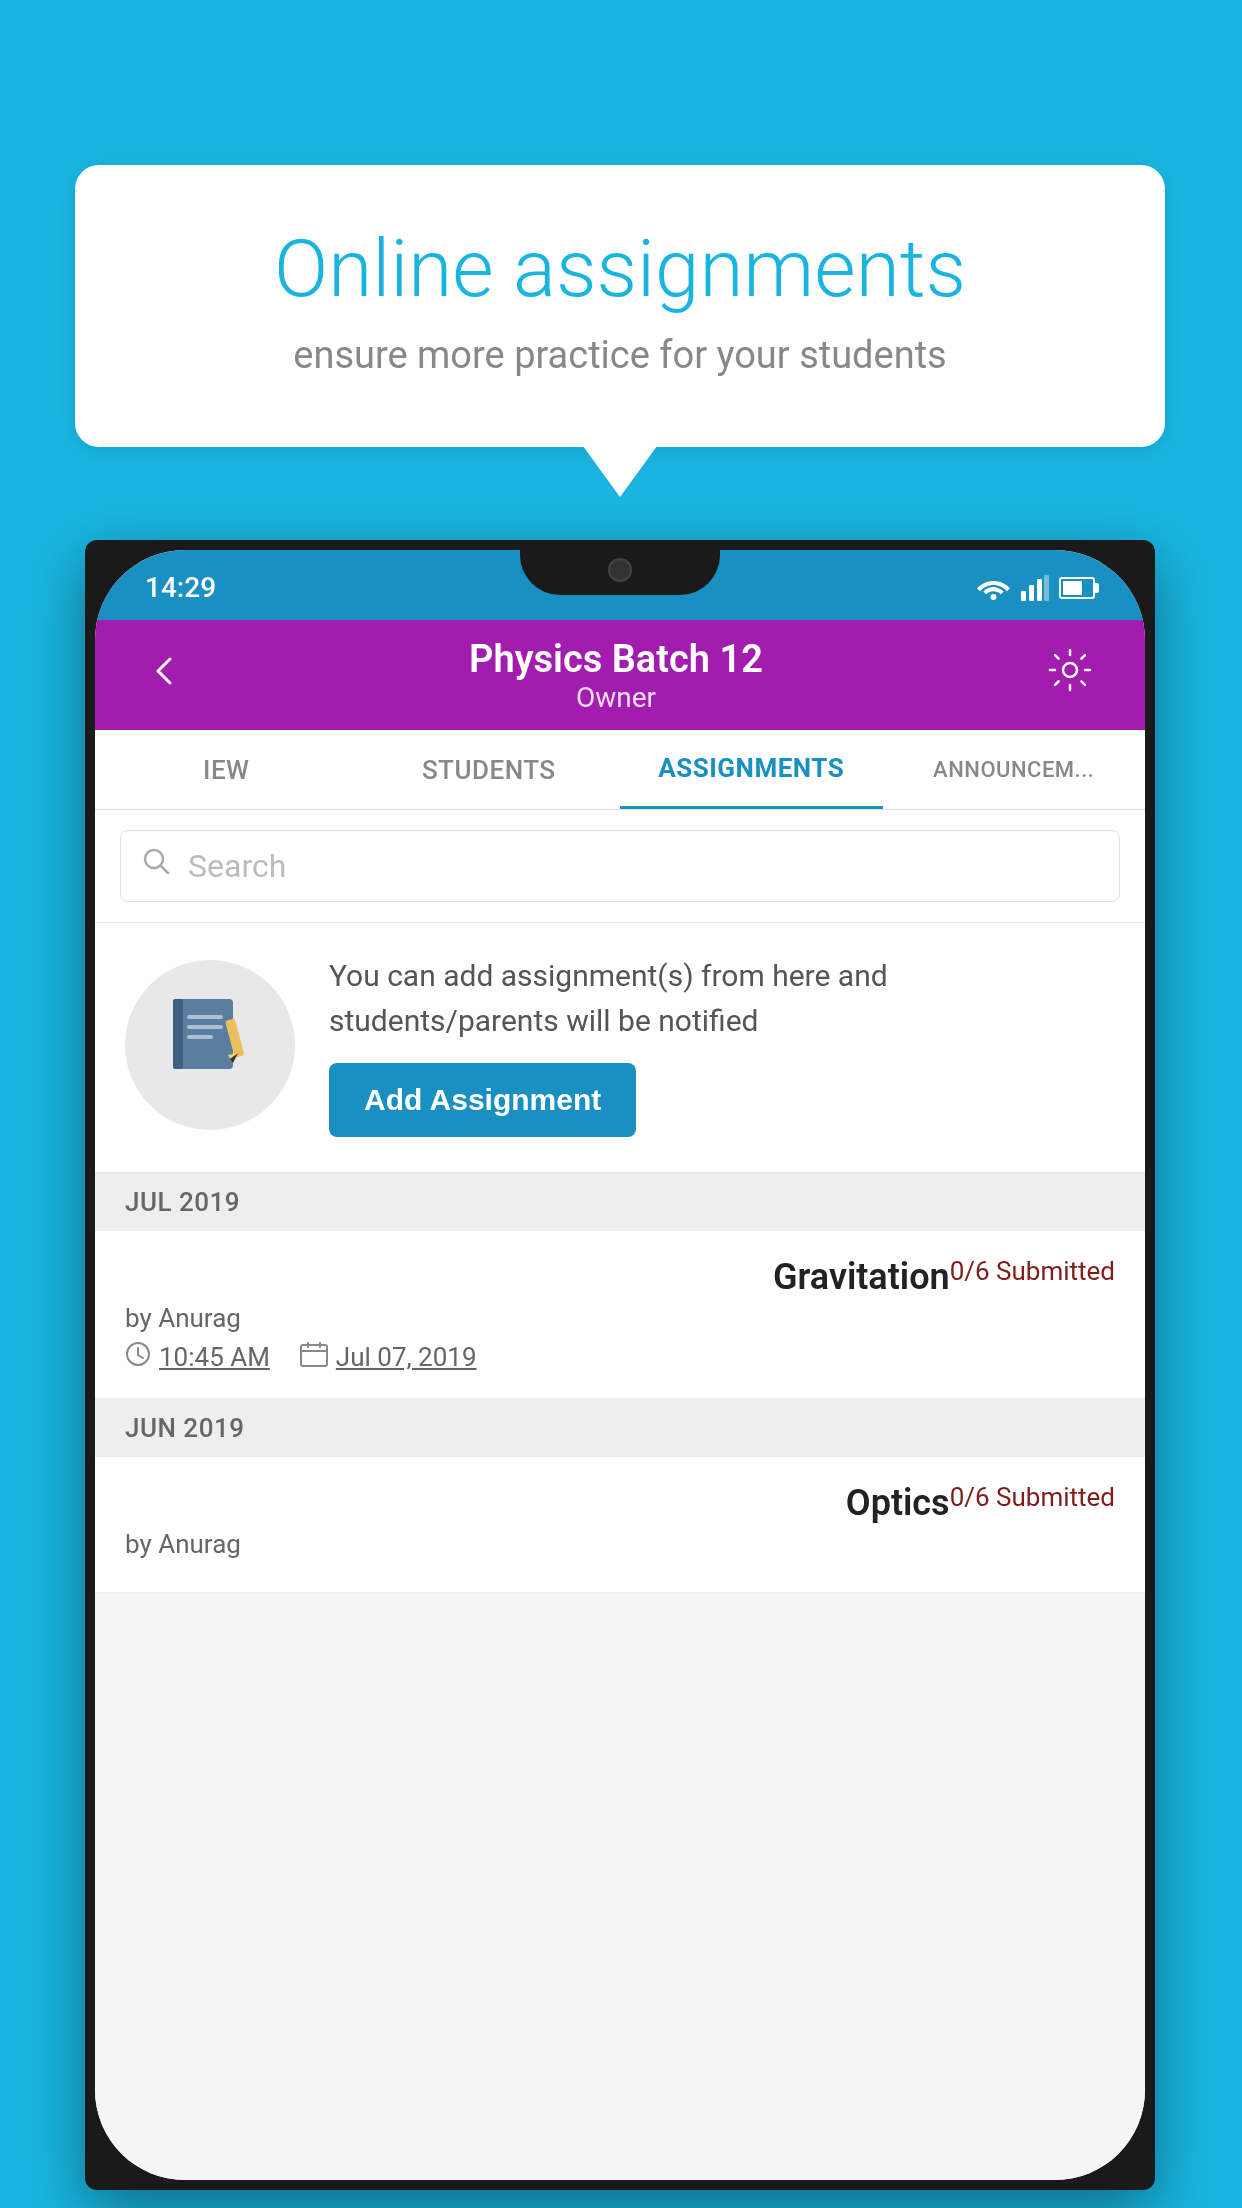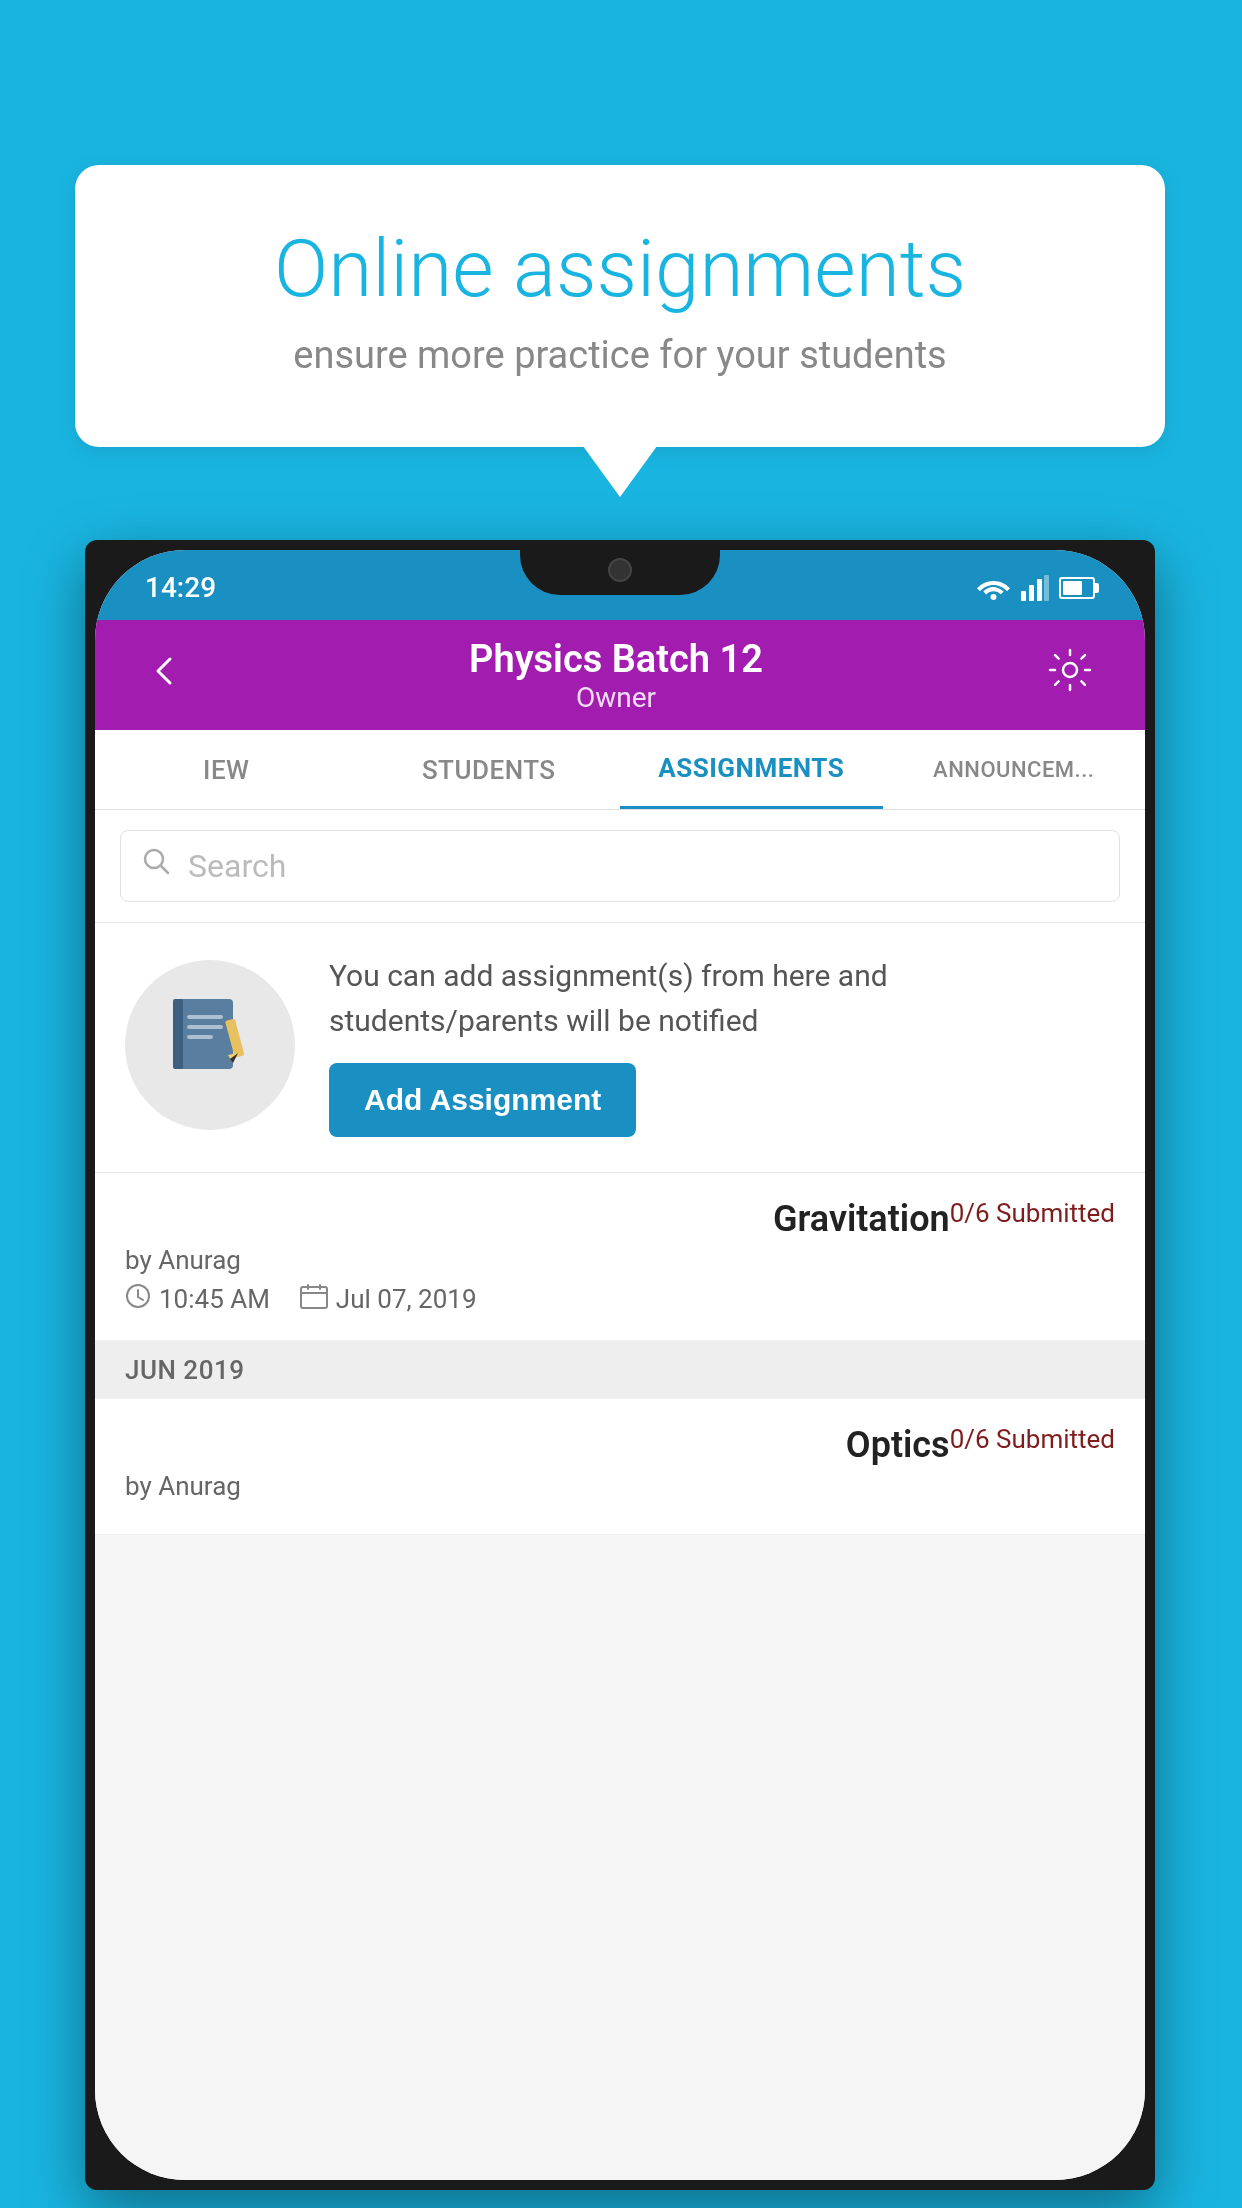--- a/index.html
+++ b/index.html
@@ -363,20 +363,21 @@
       align-items: center;
       gap: 30px;
       font-size: 26px;
       color: #666;
     }
 
     .meta-item {
       display: flex;
       align-items: center;
       gap: 8px;
+      text-decoration: underline;
     }
 
     .meta-icon {
       font-size: 26px;
       color: #888;
     }
 
     
     .screen-content {
       background: #f5f5f5;
@@ -479,20 +480,21 @@
               <polygon points="65,68 73,62 68,72" fill="#333"></polygon>
             </svg>
           </span>
         </div>
         <div class="info-content">
           <div class="info-text">You can add assignment(s) from here and students/parents will be notified</div>
           <button class="add-assignment-btn">Add Assignment</button>
         </div>
       </div>
 
+      <div class="section-header">JUL 2019</div>
       <div class="assignment-item">
         <div class="assignment-row-top">
           <span class="assignment-name">Gravitation</span>
           <span class="assignment-submitted">0/6 Submitted</span>
         </div>
         <div class="assignment-author">by Anurag</div>
         <div class="assignment-meta">
           <div class="meta-item">
             <span class="meta-icon">
               <svg width="26" height="26" viewBox="0 0 26 26" fill="none">

